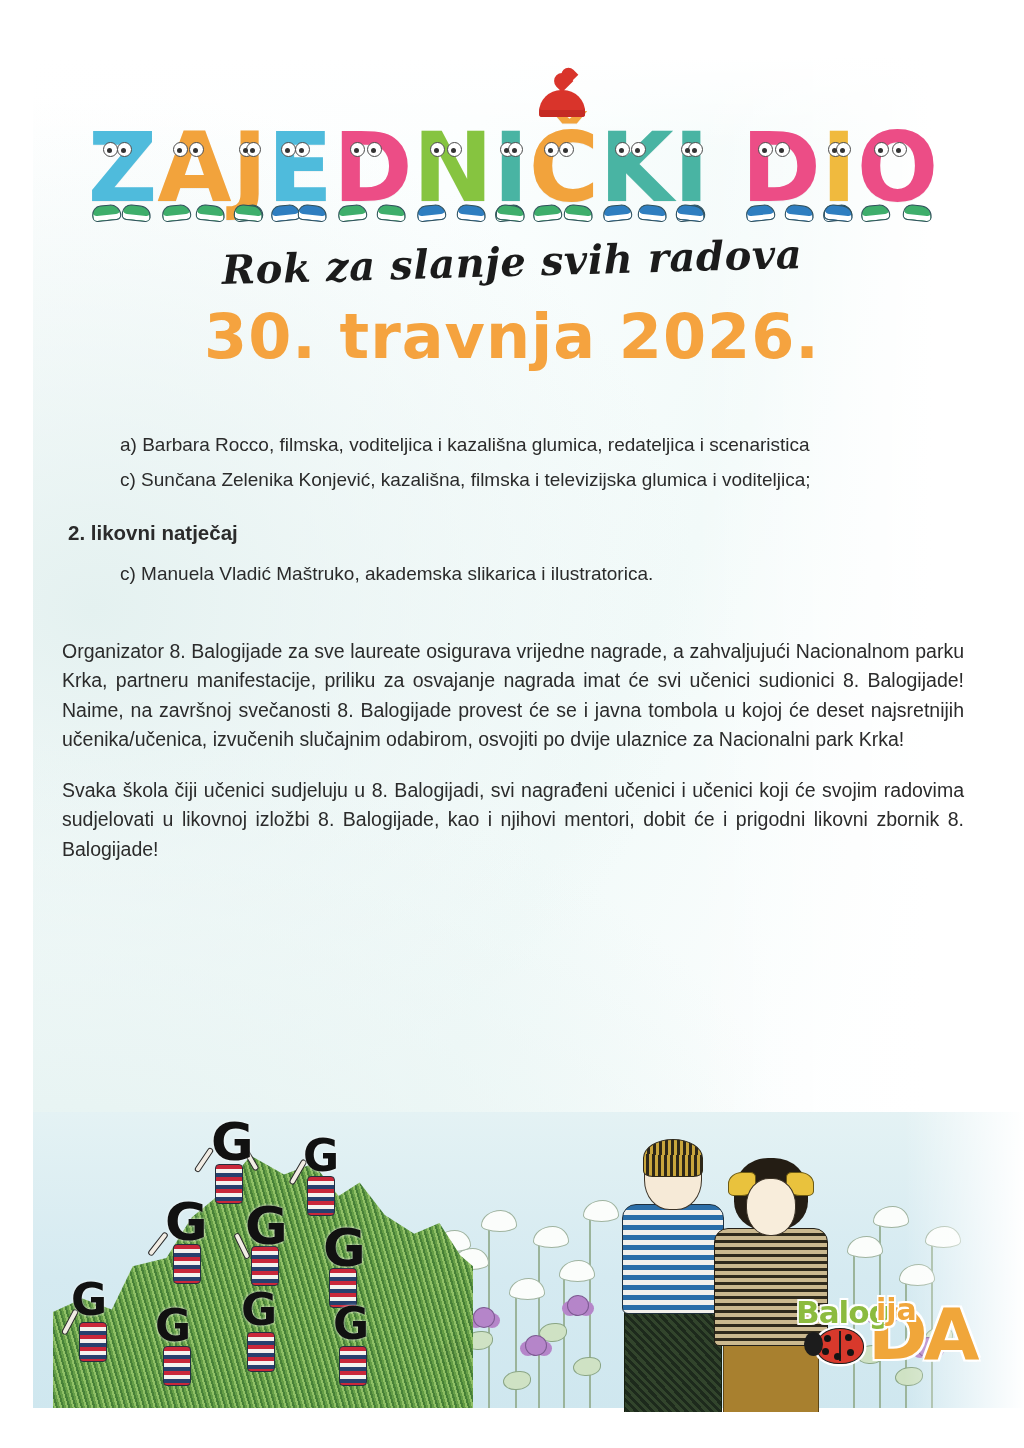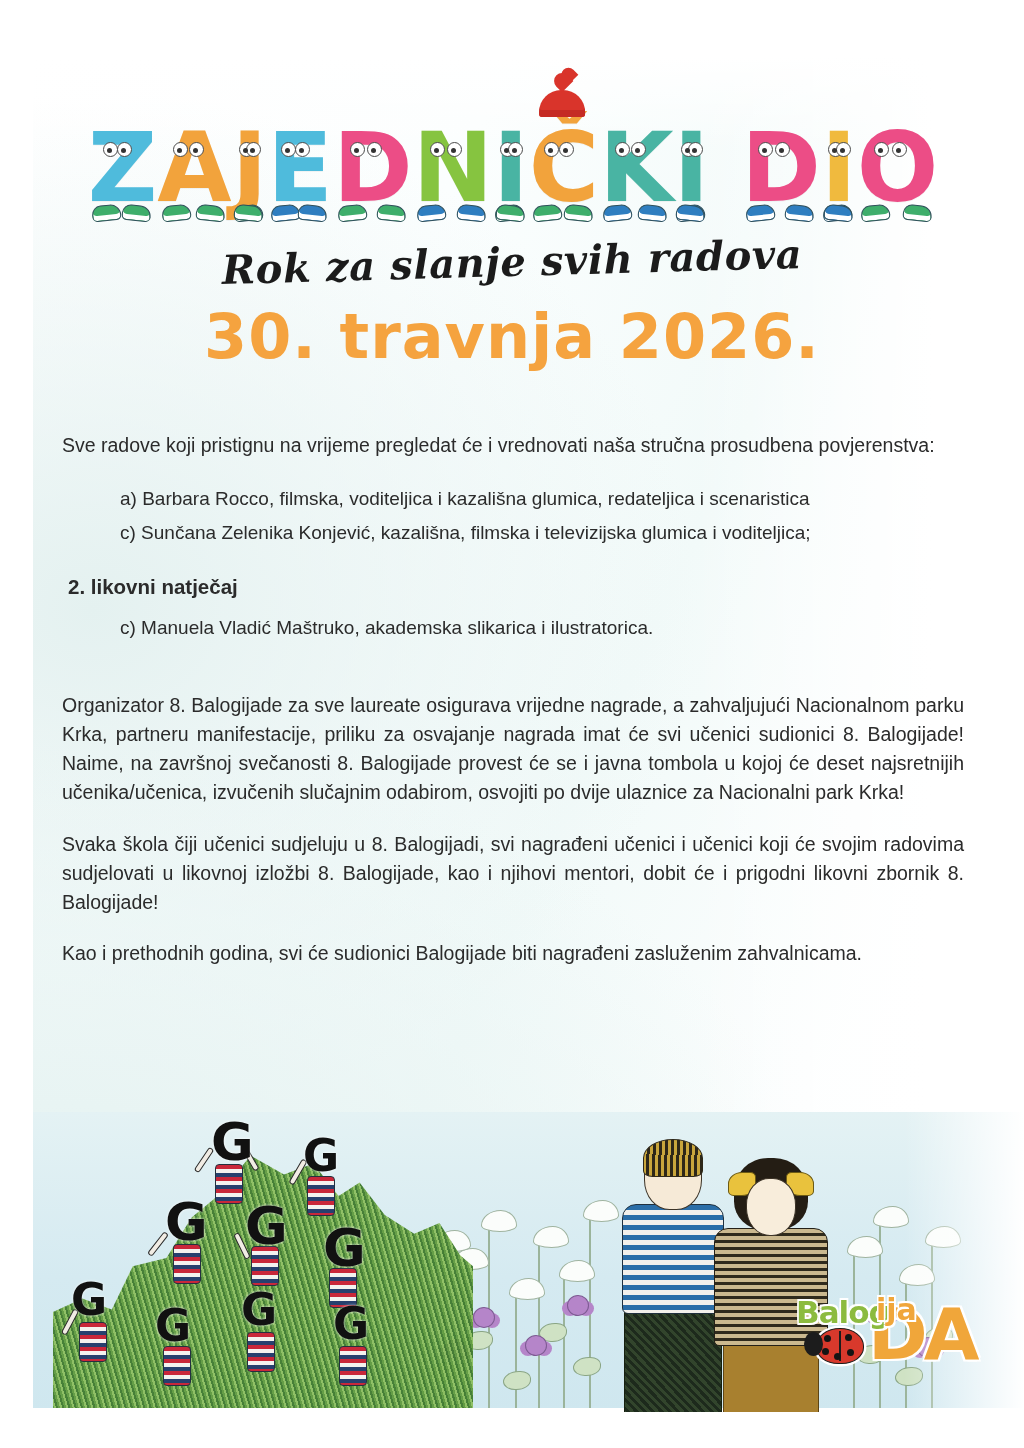--- a/index.html
+++ b/index.html
@@ -601,37 +601,35 @@
       <span class="shoe r shoe-green"></span>
     </span>
 
   </div>
 
   <div class="subtitle">Rok za slanje svih radova</div>
   <div class="deadline">30. travnja 2026.</div>
 
   <div class="body">
 
-    <p class="intro">Sve radove koji pristignu na vrijeme pregledat će i vrednovati naša stručna prosudbena povjerenstva:</p>
 
     <ul class="sub-list">
       <li>a) Barbara Rocco, filmska, voditeljica i kazališna glumica, redateljica i scenaristica</li>
       <li>c) Sunčana Zelenika Konjević, kazališna, filmska i televizijska glumica i voditeljica;</li>
     </ul>
 
     <p class="sec-head">2. likovni natječaj</p>
     <ul class="sub-list">
       <li>c) Manuela Vladić Maštruko, akademska slikarica i ilustratorica.</li>
     </ul>
 
     <div class="spacer-lg"></div>
 
     <p class="jp">Organizator 8. Balogijade za sve laureate osigurava vrijedne nagrade, a zahvaljujući Nacionalnom parku Krka, partneru manifestacije, priliku za osvajanje nagrada imat će svi učenici sudionici 8. Balogijade! Naime, na završnoj svečanosti 8. Balogijade provest će se i javna tombola u kojoj će deset najsretnijih učenika/učenica, izvučenih slučajnim odabirom, osvojiti po dvije ulaznice za Nacionalni park Krka!</p>
     <p class="jp">Svaka škola čiji učenici sudjeluju u 8. Balogijadi, svi nagrađeni učenici i učenici koji će svojim radovima sudjelovati u likovnoj izložbi 8. Balogijade, kao i njihovi mentori, dobit će i prigodni likovni zbornik 8. Balogijade!</p>
-    <p class="jp last">Kao i prethodnih godina, svi će sudionici Balogijade biti nagrađeni zasluženim zahvalnicama.</p>
 
   </div>
 
   <div class="illus">
     <div class="sky"></div>
 
     <div class="meadow">
       <div class="stem" style="left:430px;height:150px"></div>
       <div class="stem" style="left:455px;height:186px"></div>
       <div class="stem" style="left:482px;height:120px"></div>

